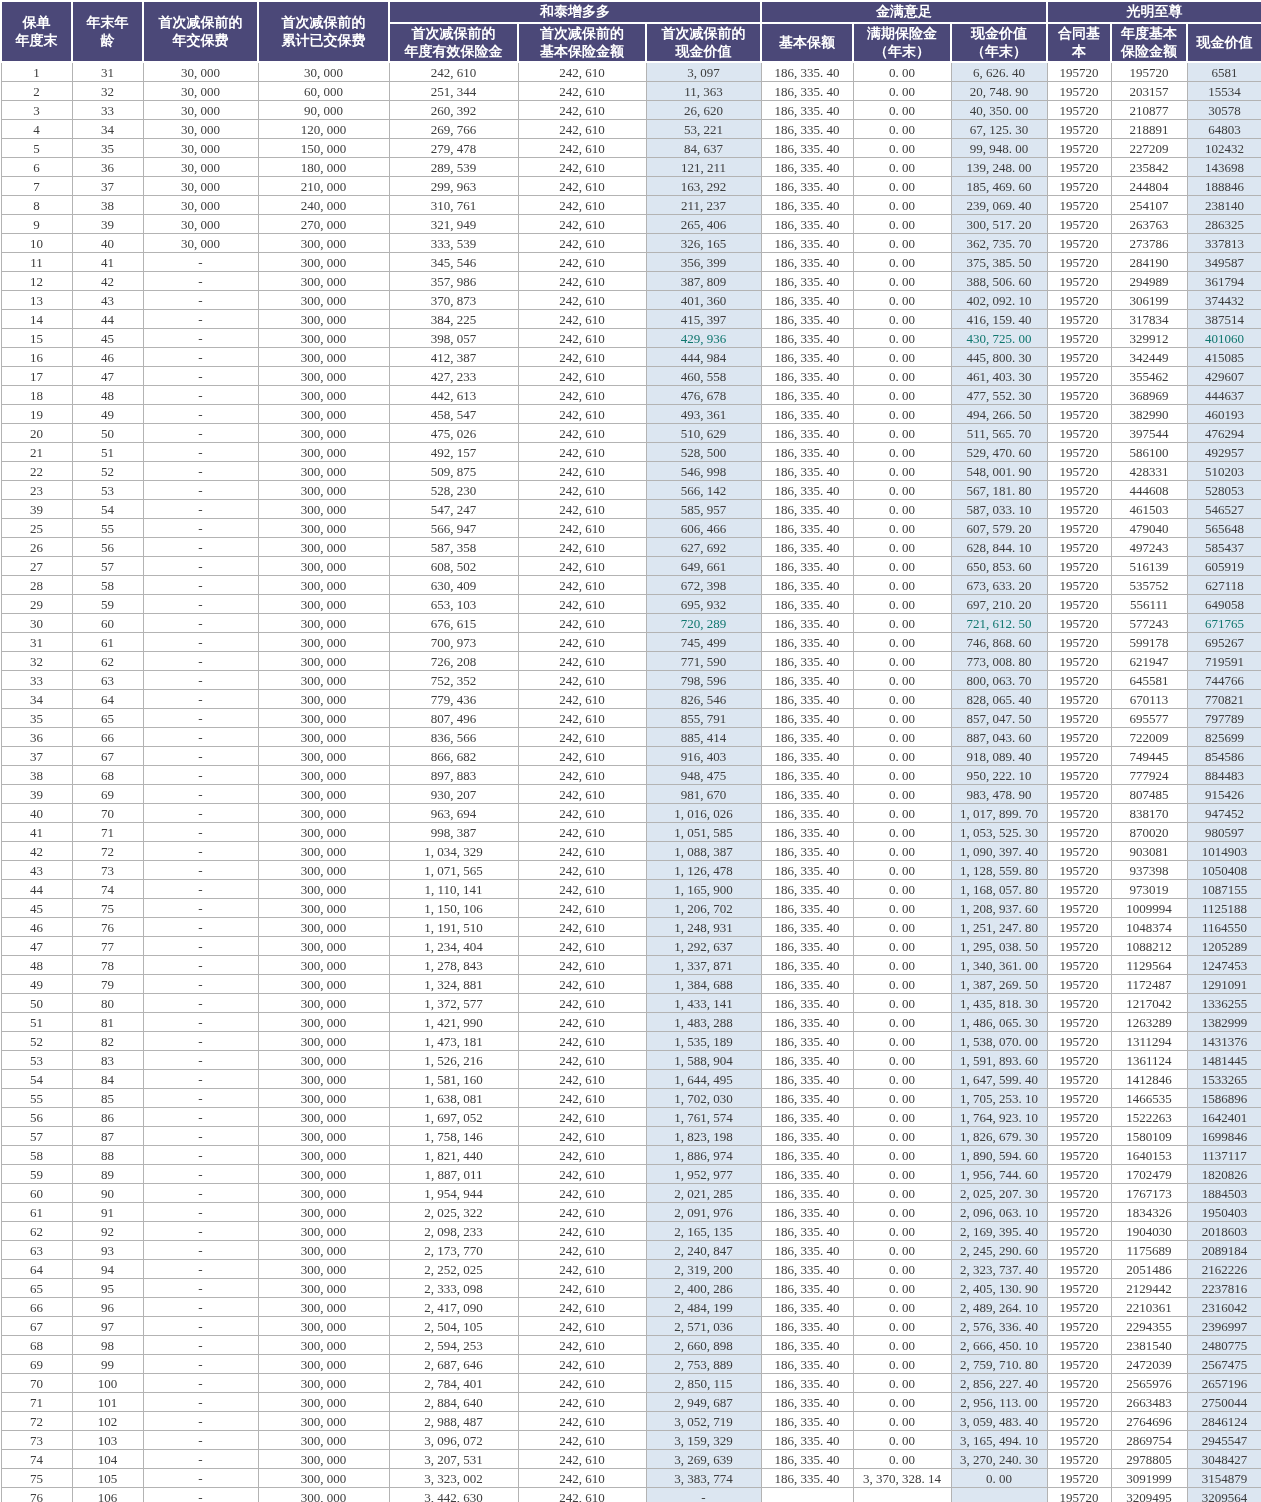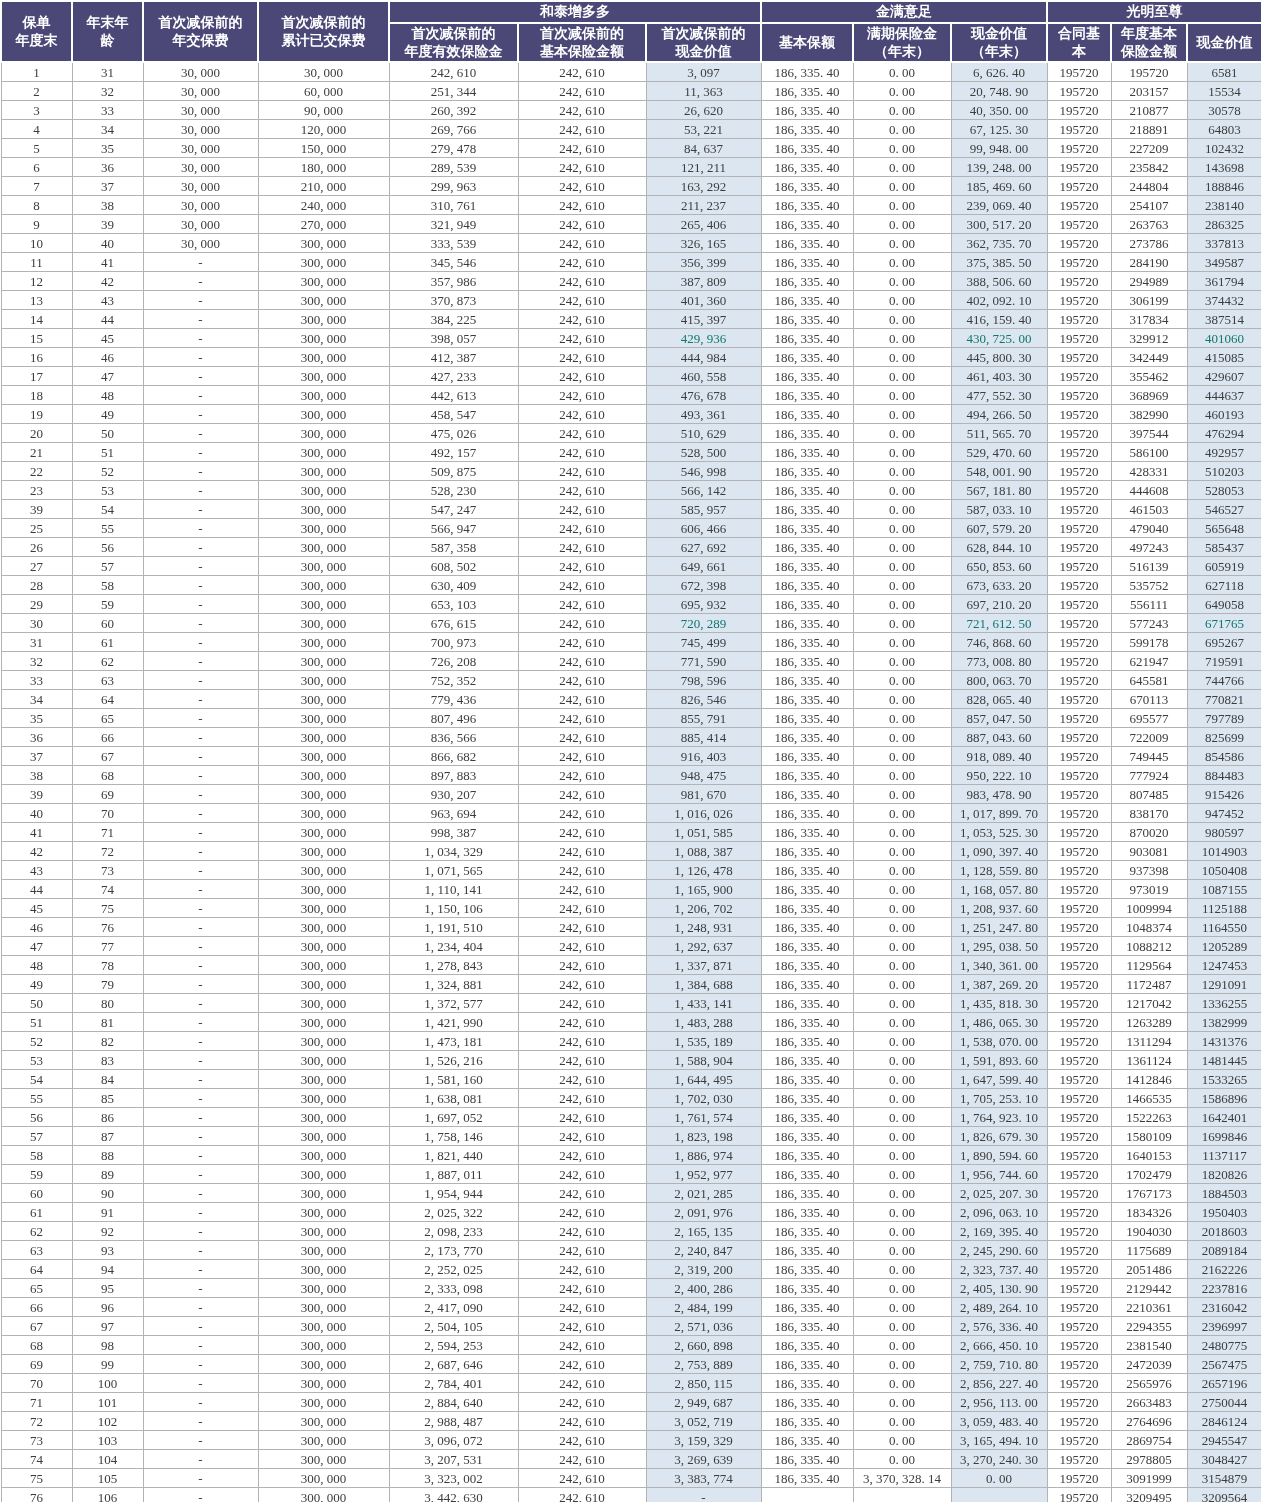--- a/index.html
+++ b/index.html
@@ -803,21 +803,21 @@
         <tr>
           <td>49</td>
           <td>79</td>
           <td>-</td>
           <td>300, 000</td>
           <td>1, 324, 881</td>
           <td>242, 610</td>
           <td class="hl">1, 384, 688</td>
           <td>186, 335. 40</td>
           <td>0. 00</td>
-          <td class="hl">1, 387, 269. 20</td>
+          <td class="hl">1, 387, 269. 50</td>
           <td>195720</td>
           <td>1172487</td>
           <td class="hl">1291091</td>
         </tr>
         <tr>
           <td>50</td>
           <td>80</td>
           <td>-</td>
           <td>300, 000</td>
           <td>1, 372, 577</td>

